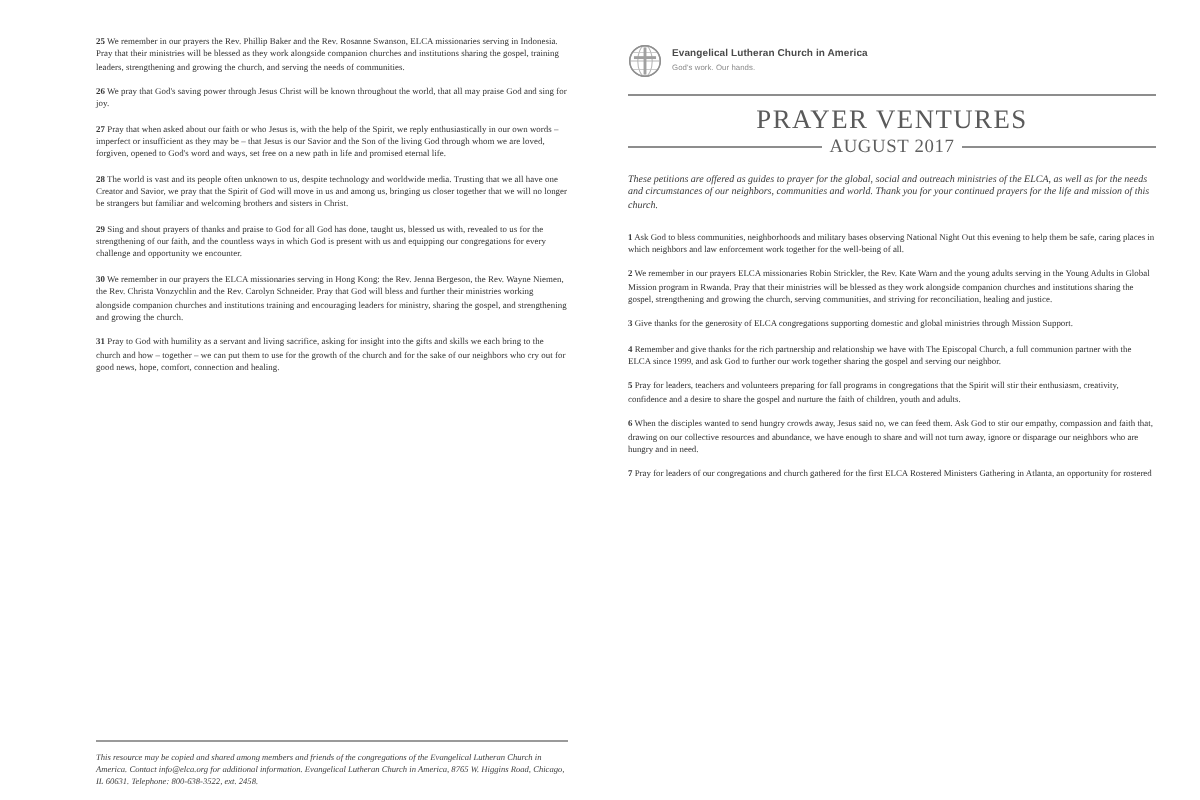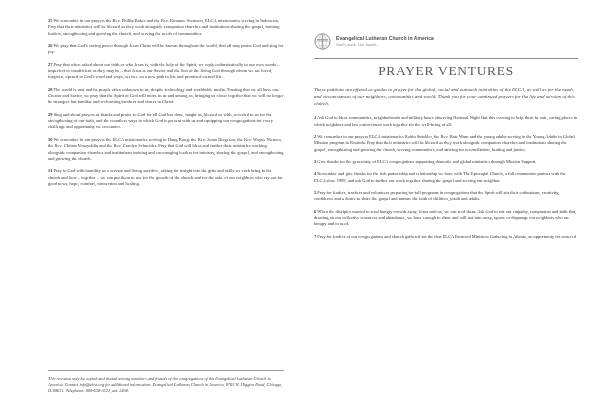--- a/index.html
+++ b/index.html
@@ -63,21 +63,21 @@
     font-size: 4.3px;
     line-height: 6.0px;
     color: #3d3d3d;
     margin: 0;
   }
 
   
   .col-right {
     width: 300px;
     box-sizing: border-box;
-    padding: 33px 22px 6px 14px;
+    padding: 22px 22px 6px 14px;
   }
 
   .brand {
     display: flex;
     align-items: center;
     gap: 5px;
     margin-bottom: 8px;
   }
   .brand-logo {
     width: 17px;
@@ -205,20 +205,25 @@
         </svg>
         <div class="brand-text">
           <div class="brand-name">Evangelical Lutheran Church in America</div>
           <div class="brand-tagline">God's work. Our hands.</div>
         </div>
       </div>
 
       <div class="masthead">
         <div class="rule-top"></div>
         <h1 class="doc-title">PRAYER VENTURES</h1>
+        <div class="subtitle-row">
+          <div class="subtitle-rule"></div>
+          <div class="doc-subtitle">AUGUST 2017</div>
+          <div class="subtitle-rule"></div>
+        </div>
       </div>
 
       <p class="intro">These petitions are offered as guides to prayer for the global, social and outreach ministries of the ELCA, as well as for the needs and circumstances of our neighbors, communities and world. Thank you for your continued prayers for the life and mission of this church.</p>
 
       <p class="para-r"><span class="num">1</span> <span>Ask God to bless communities, neighborhoods and military bases observing National Night Out this evening to help them be safe, caring places in which neighbors and law enforcement work together for the well-being of all.</span></p>
 
       <p class="para-r"><span class="num">2</span> <span>We remember in our prayers ELCA missionaries Robin Strickler, the Rev. Kate Warn and the young adults serving in the Young Adults in Global Mission program in Rwanda. Pray that their ministries will be blessed as they work alongside companion churches and institutions sharing the gospel, strengthening and growing the church, serving communities, and striving for reconciliation, healing and justice.</span></p>
 
       <p class="para-r"><span class="num">3</span> <span>Give thanks for the generosity of ELCA congregations supporting domestic and global ministries through Mission Support.</span></p>
 

